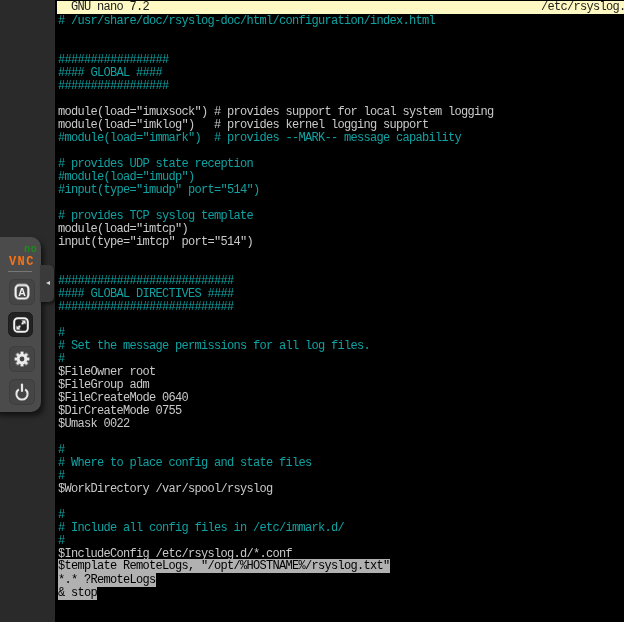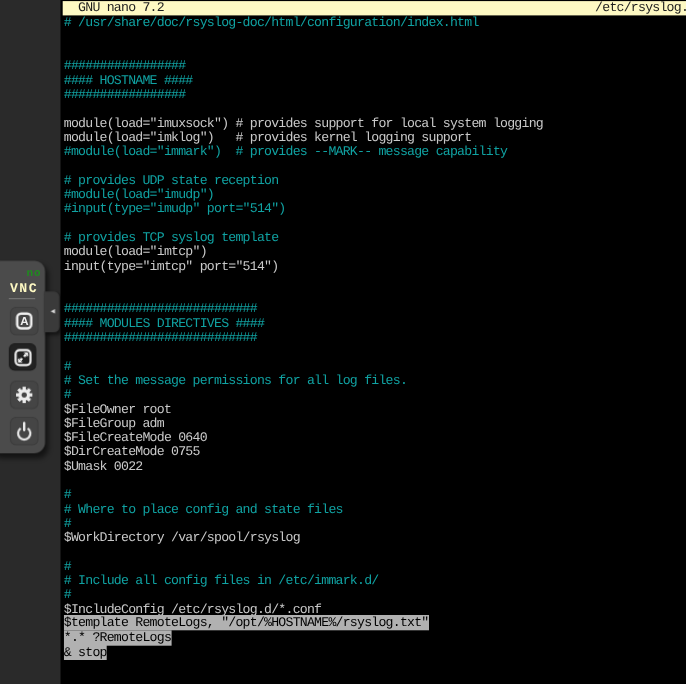--- a/index.html
+++ b/index.html
@@ -11,59 +11,59 @@
 #code{position:absolute;left:2.5px;top:15px;margin:0;font:12px/13px "Liberation Mono",monospace;letter-spacing:-0.7px;color:#c9c9c9;white-space:pre}
 .c{color:#10a2a2}
 .h{background:#b1b1b1;color:#000}
 #code2{position:absolute;left:2.5px;top:560px;margin:0;font:12px/13.6px "Liberation Mono",monospace;letter-spacing:-0.7px;color:#c9c9c9;white-space:pre}
 
 #panel{position:absolute;left:-10px;top:237px;width:51.3px;height:175px;background:#4b4b4b;border-radius:10px;box-shadow:3px 4px 5px rgba(0,0,0,0.55)}
 #handle{position:absolute;left:40px;top:264.5px;width:14px;height:37px;background:#3a3a3a;border-radius:0 5px 5px 0;box-shadow:2px 2px 3px rgba(0,0,0,0.5)}
 #handle .tri{position:absolute;left:5.8px;top:16px;width:0;height:0;border-top:2.6px solid transparent;border-bottom:2.6px solid transparent;border-right:4px solid #d8d8d8}
 #logo{position:absolute;left:7.5px;top:245px;font-family:"Liberation Sans",sans-serif;font-weight:bold;line-height:1}
 #logo .no{color:#1e8c1e;font:bold 10px "Liberation Mono",monospace;letter-spacing:0.8px;line-height:1;margin-left:16px}
-#logo .vnc{color:#fef9c3;font:bold 12px "Liberation Mono",monospace;letter-spacing:1.4px;line-height:1;margin-top:0.5px;margin-left:1px}
+#logo .vnc{color:#f97316;font:bold 12px "Liberation Mono",monospace;letter-spacing:1.4px;line-height:1;margin-top:0.5px;margin-left:1px}
 #sep{position:absolute;left:8.4px;top:270.5px;width:23.8px;height:1px;background:#777}
 .btn{position:absolute;left:8.7px;width:25.6px;height:25.6px;background:#454545;border-radius:5.5px;border:1px solid #3e3e3e;box-sizing:border-box}
 #b1{top:278.7px}
 #b2{top:311.9px;left:8.1px;width:25px;height:25px;background:#222;border-color:#1d1d1d}
 #b3{top:345.7px}
 #b4{top:378.8px}
 .btn svg{position:absolute;left:50%;top:50%;transform:translate(-50%,-50%)}
 </style>
 </head>
 <body>
 <div id="term"></div>
 <div id="tbar">
     <span class="t">  GNU nano 7.2</span>
     <span class="f">/etc/rsyslog.conf</span>
   </div>
 <div id="term2" style="position:absolute;left:55px;top:0;width:569px;height:622px;overflow:hidden">
     <pre id="code"><span class="c"># /usr/share/doc/rsyslog-doc/html/configuration/index.html</span>
 
 
 <span class="c">#################</span>
-<span class="c">#### HOSTNAME ####</span>
+<span class="c">#### GLOBAL ####</span>
 <span class="c">#################</span>
 
 module(load="imuxsock") # provides support for local system logging
 module(load="imklog")   # provides kernel logging support
 <span class="c">#module(load="immark")  # provides --MARK-- message capability</span>
 
 <span class="c"># provides UDP state reception</span>
 <span class="c">#module(load="imudp")</span>
 <span class="c">#input(type="imudp" port="514")</span>
 
 <span class="c"># provides TCP syslog template</span>
 module(load="imtcp")
 input(type="imtcp" port="514")
 
 
 <span class="c">###########################</span>
-<span class="c">#### MODULES DIRECTIVES ####</span>
+<span class="c">#### GLOBAL DIRECTIVES ####</span>
 <span class="c">###########################</span>
 
 <span class="c">#</span>
 <span class="c"># Set the message permissions for all log files.</span>
 <span class="c">#</span>
 $FileOwner root
 $FileGroup adm
 $FileCreateMode 0640
 $DirCreateMode 0755
 $Umask 0022

